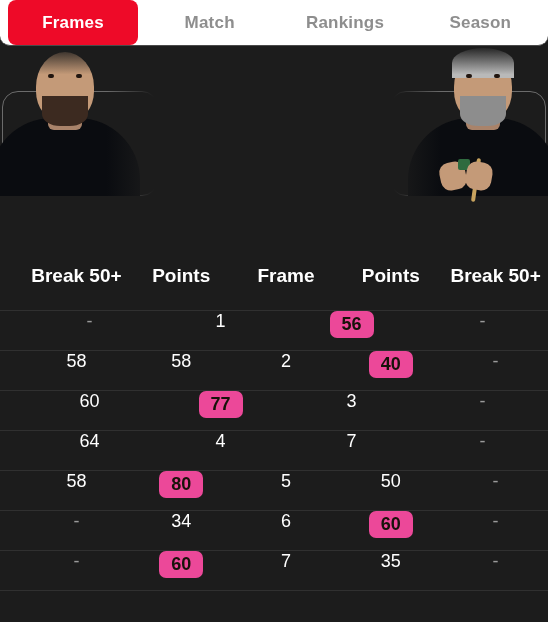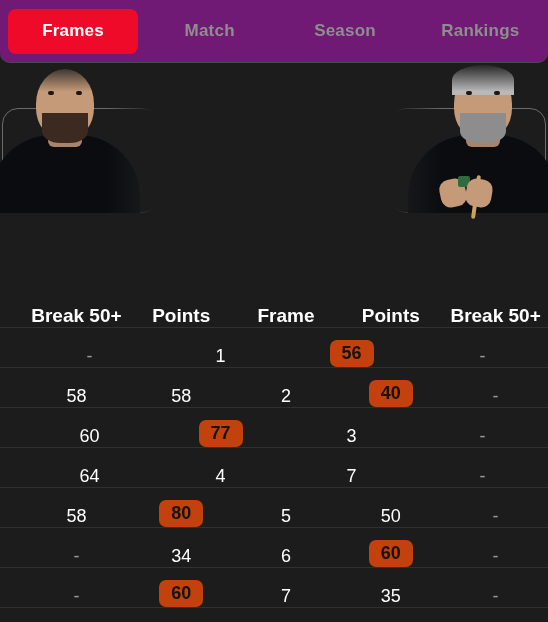--- a/index.html
+++ b/index.html
@@ -6,24 +6,24 @@
   html, body {
     width:548px; height:622px;
     background:#1c1c1c;
     font-family:"Liberation Sans", sans-serif;
     overflow:hidden;
   }
 
   
   .tabbar{
     position:relative;
-    height:63px;
+    height:46px;
     display:flex;
     align-items:center;
-    background:#701a75;
+    background:#ffffff;
     border-bottom:1px solid #4a4a4a;
     border-bottom-left-radius:10px;
     border-bottom-right-radius:10px;
   }
   .tab{
     flex:1 1 0;
     height:45px;
     display:flex;
     align-items:center;
     justify-content:center;
@@ -169,21 +169,21 @@
   }
   .player.right .vig{
     background:linear-gradient(to left, #1c1c1c 0%, rgba(28,28,28,0) 14%, rgba(28,28,28,0) 72%, #1c1c1c 97%),
                linear-gradient(to bottom, #1c1c1c 0%, rgba(28,28,28,0) 13%, rgba(28,28,28,0) 76%, #1c1c1c 100%);
   }
 
   
   .table{ width:548px; }
   .row{
     display:flex;
-    align-items:flex-end;
+    align-items:flex-start;
     height:40px;
     padding-left:24px;
   }
   .row.header{
     height:46px;
     border-bottom:1px solid #303030;
   }
   .row.data{ border-bottom:1px solid #303030; }
   .cell{
     flex:1 1 0;
@@ -193,35 +193,35 @@
     font-weight:bold;
     white-space:nowrap;
   }
   .row.header .cell{ font-size:19px; }
   .row.data .cell{ font-weight:normal; font-size:18px; }
   .cell.dash{ color:#9a9a9a; }
   .badge{
     display:inline-block;
     min-width:44px;
     padding:3px 9px;
-    background:#c2410c;
+    background:#ec4899;
     color:#17130a;
     border-radius:7px;
     font-weight:bold;
     font-size:18px;
   }
 </style>
 </head>
 <body>
 
 <div class="tabbar">
     <div class="tab active">Frames</div>
     <div class="tab">Match</div>
+    <div class="tab">Rankings</div>
     <div class="tab">Season</div>
-    <div class="tab">Rankings</div>
   </div>
 
 <div class="players">
   <div class="player left">
     <div class="frame-outline"></div>
     <div class="photo">
       <div class="ph-body"></div>
       <div class="ph-neck"></div>
       <div class="ph-head"></div>
       <div class="ph-hair"></div>

